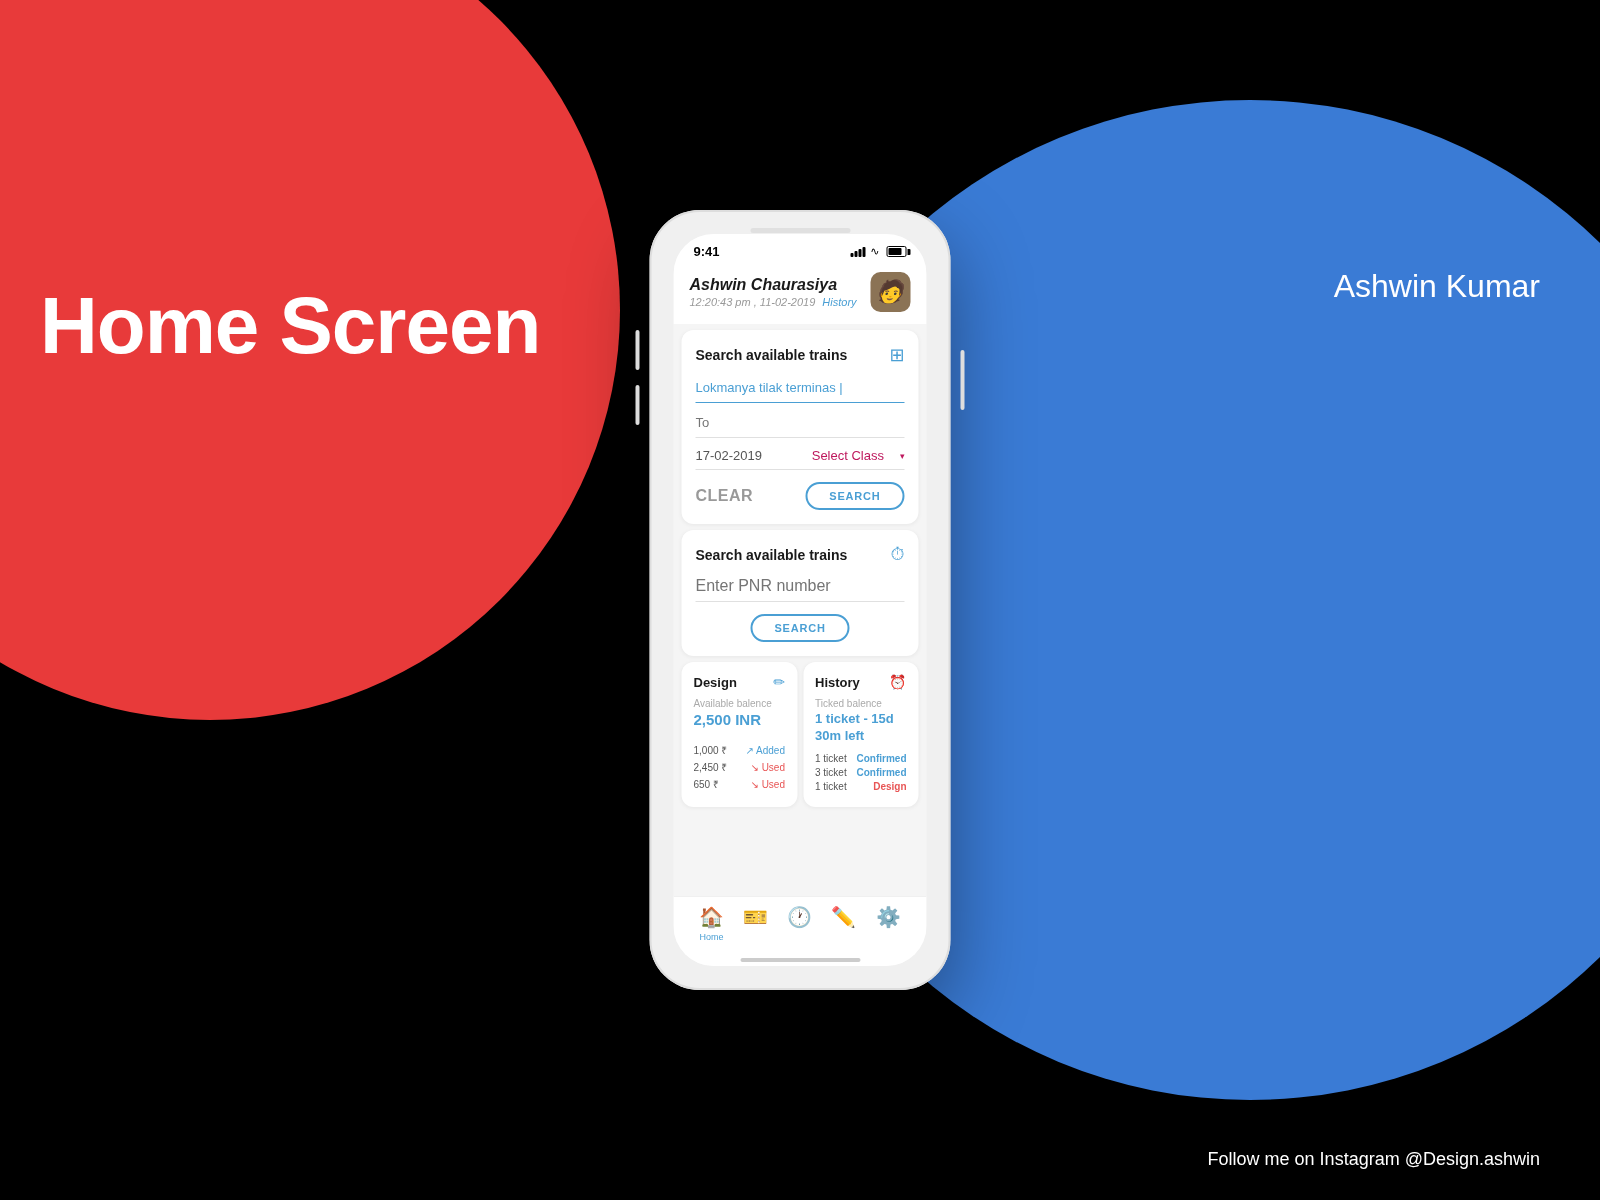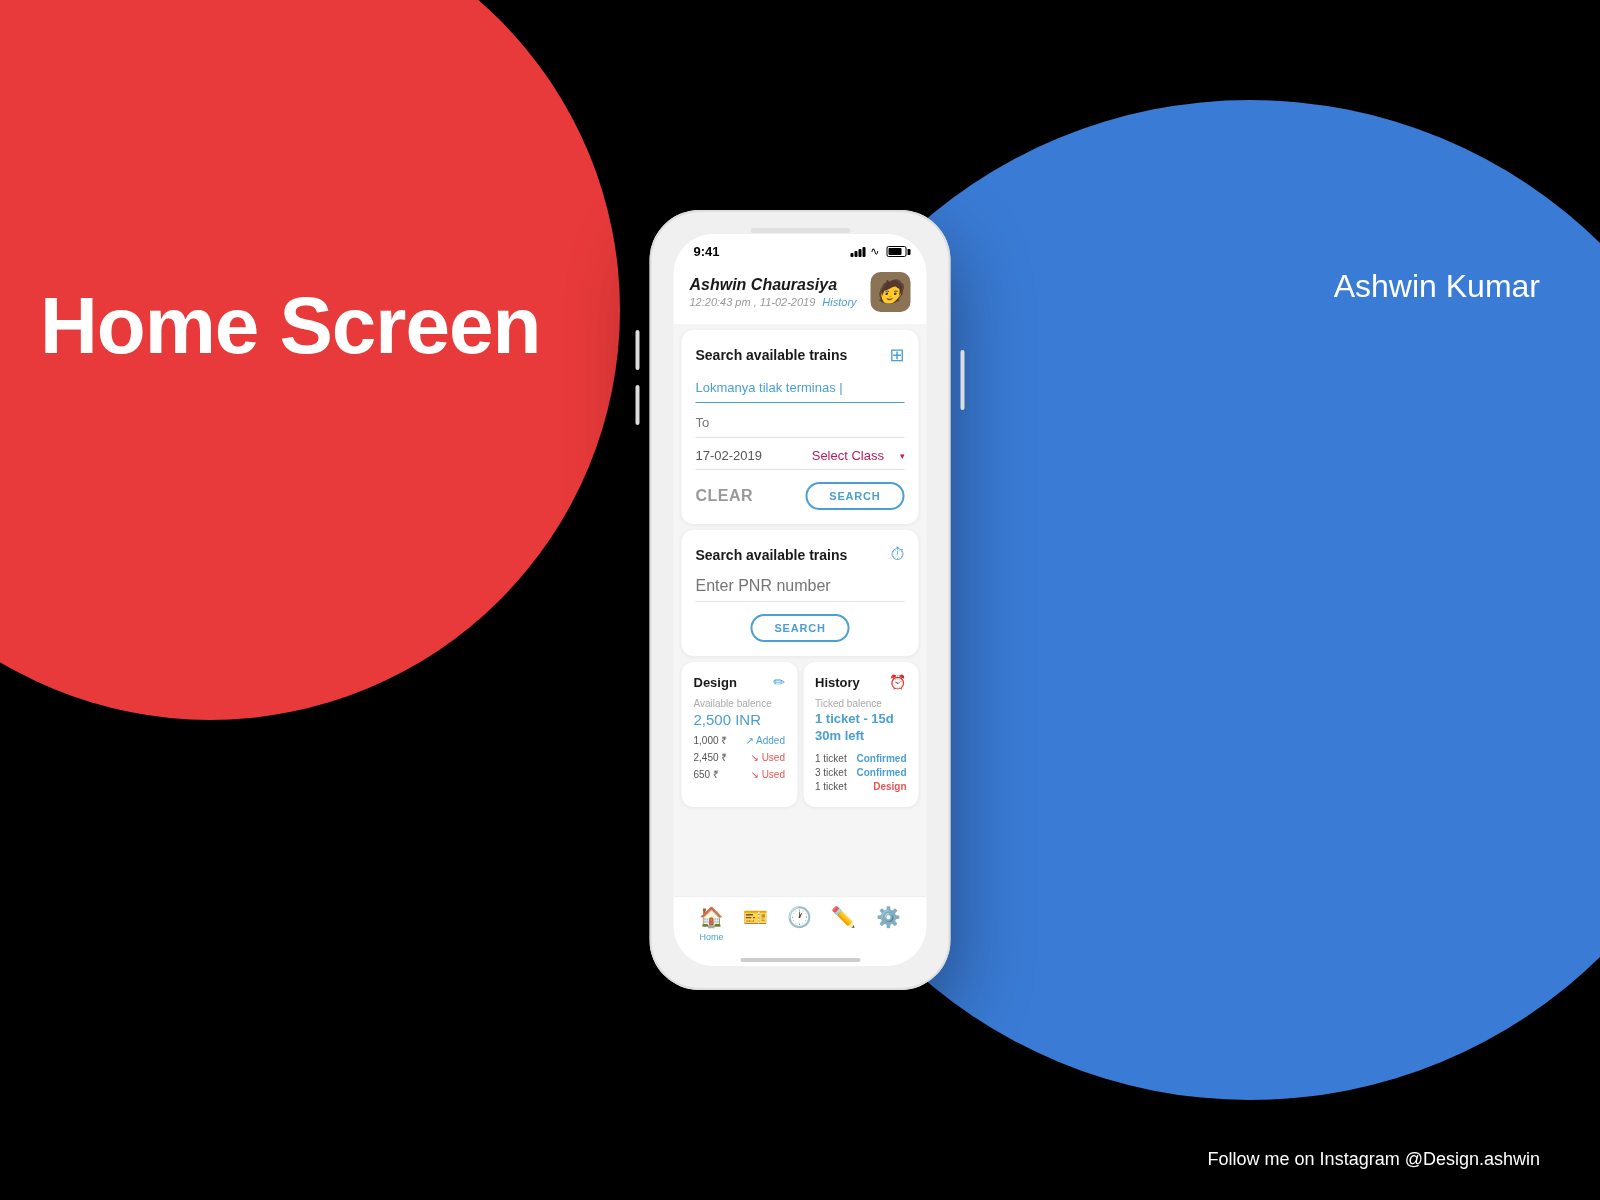--- a/index.html
+++ b/index.html
@@ -375,23 +375,23 @@
     }
 
     .balance-label {
       font-size: 10px;
       color: #aaa;
       margin-bottom: 2px;
     }
 
     .balance-value {
       font-size: 15px;
-      font-weight: 400;
-      color: #4a9fd4;
-      margin-bottom: 5px;
+      font-weight: 700;
+      color: #4a9fd4;
+      margin-bottom: 15px;
     }
 
     .balance-row {
       display: flex;
       justify-content: space-between;
       align-items: center;
       font-size: 10px;
       margin-bottom: 3px;
     }
 

